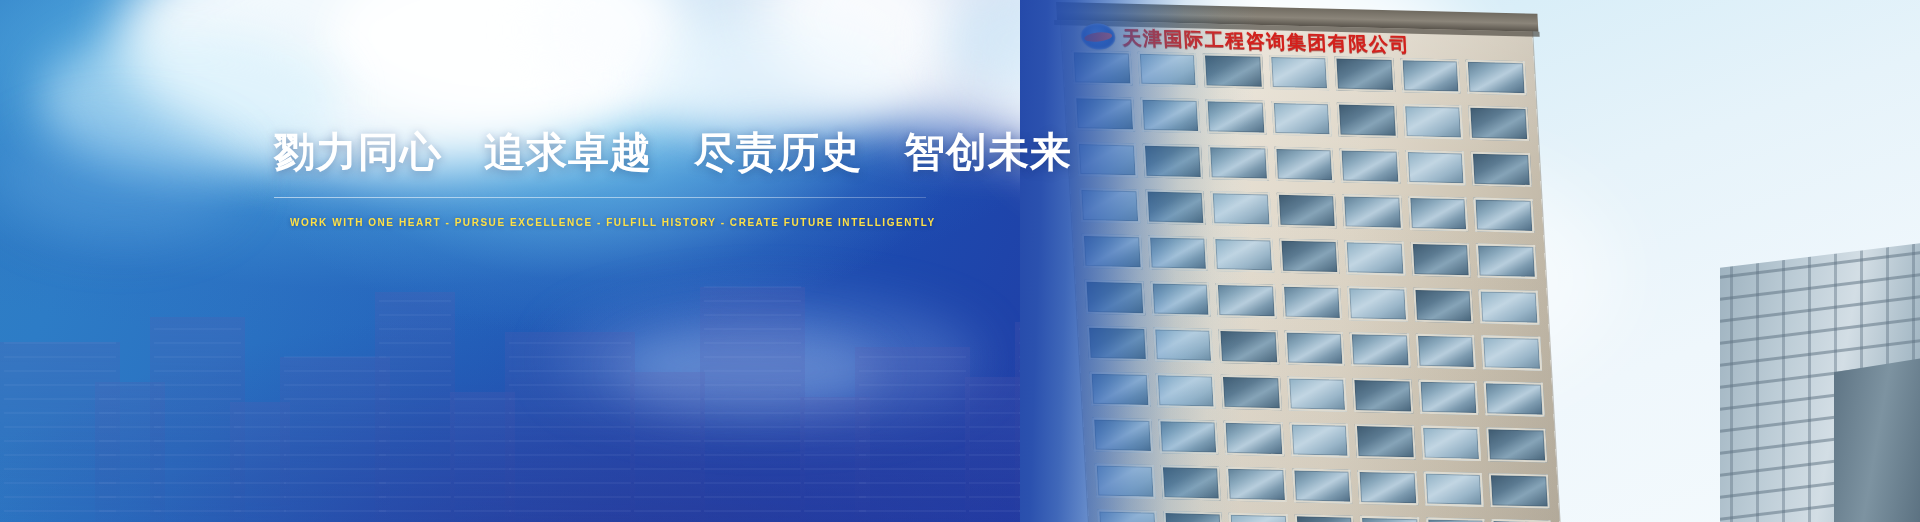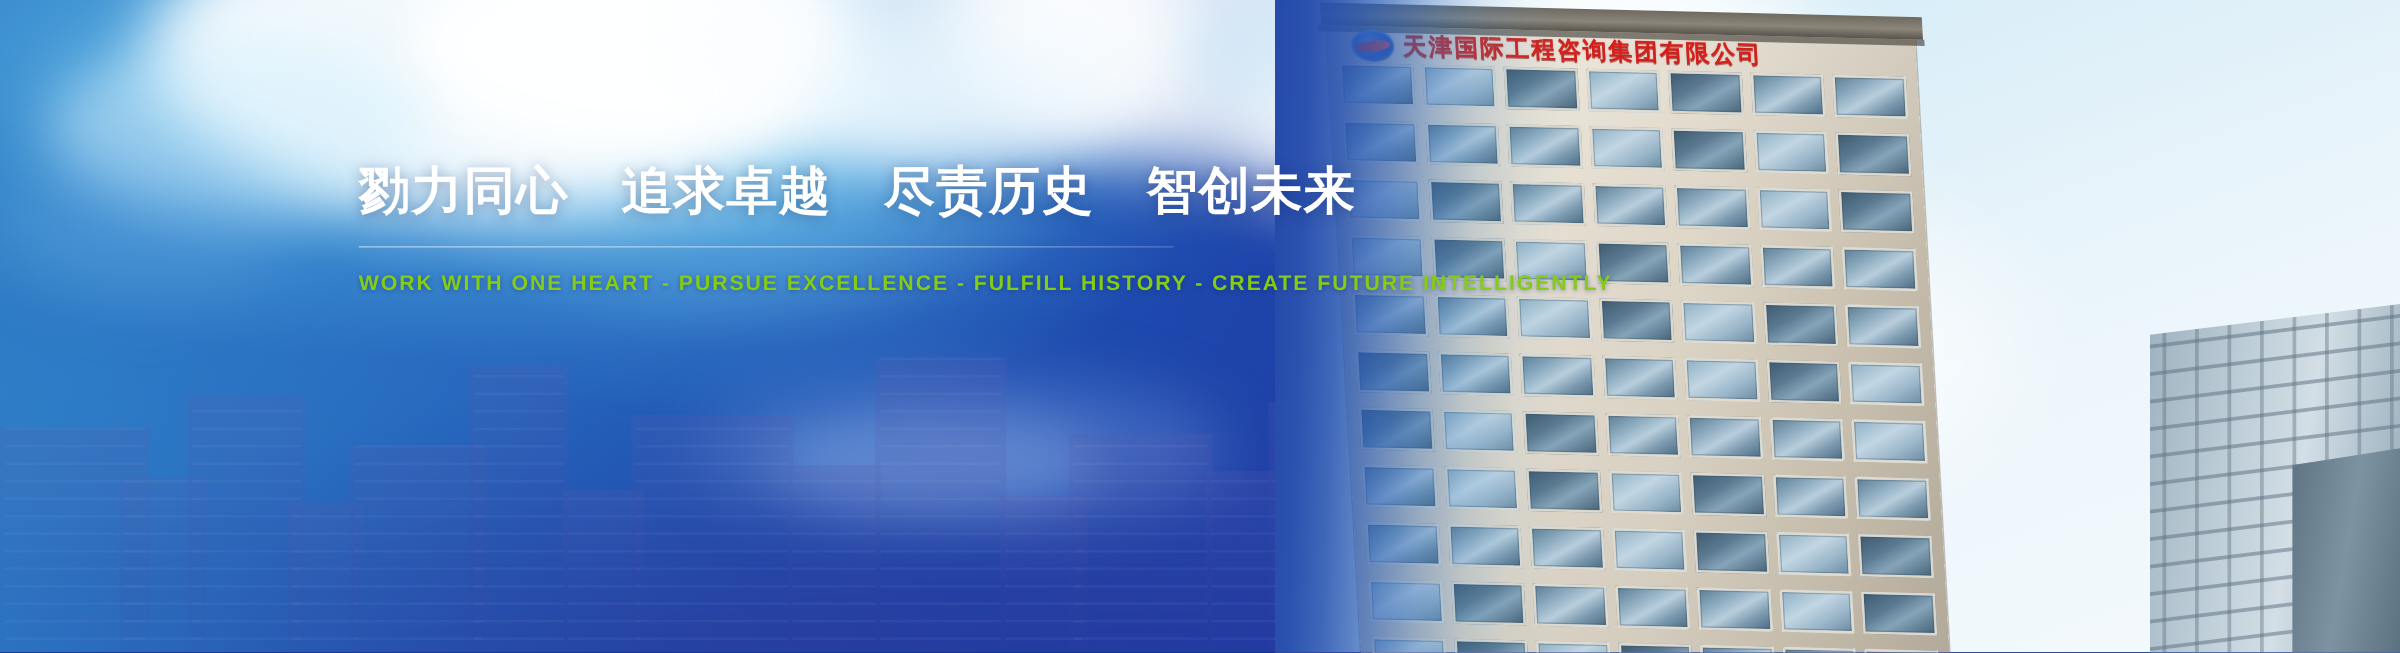--- a/index.html
+++ b/index.html
@@ -180,37 +180,38 @@
     position:absolute; top:0; width:3px; height:100%; background:rgba(95,115,130,0.42);
   }
   .sidebldg-dark {
     position:absolute; right:-10px; bottom:0; width:96px; height:165px;
     transform:skewY(-9deg); transform-origin:right bottom;
     background:linear-gradient(100deg,#5f7585 0%, #7d93a1 45%, #566c7c 100%);
   }
 
   
   .textblock {
-    position:absolute; left:287px; top:132px; z-index:60; width:660px;
+    position:absolute; left:274px; top:132px; z-index:60; width:660px;
   }
   .title {
     color:#ffffff; font-size:41px; font-weight:700; line-height:1;
     letter-spacing:1px; white-space:nowrap;
     font-family:"DejaVu Sans","Liberation Sans", sans-serif;
     text-shadow:0 2px 10px rgba(10,30,90,0.35);
   }
   .divider {
     margin-top:24px; width:652px; height:1px;
     background:linear-gradient(90deg, rgba(255,255,255,0.55) 0%, rgba(255,255,255,0.48) 70%, rgba(255,255,255,0.22) 100%);
   }
   .subtitle {
-    margin-top:19px; color:#84cc16; font-size:17px; font-weight:700;
+    margin-top:19px; color:#fde047; font-size:10px; font-weight:700;
     letter-spacing:1.55px; white-space:nowrap;
     font-family:"Liberation Sans", sans-serif;
     text-shadow:0 1px 4px rgba(10,30,90,0.4);
+    margin-left:16px;
   }
 </style>
 </head>
 <body>
 
 <div id="banner">
 
   <div class="sky-base"></div>
   <div class="sky-cyan"></div>
   <div class="sky-cyan2"></div>

